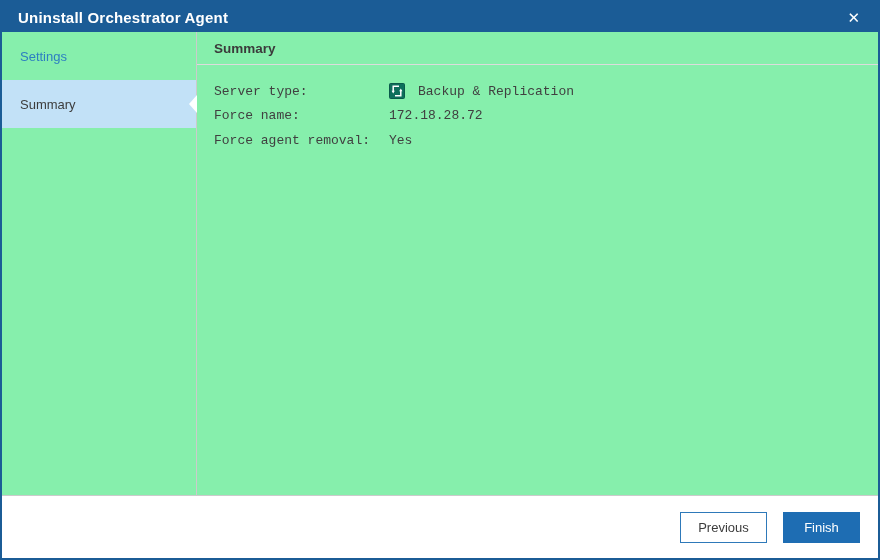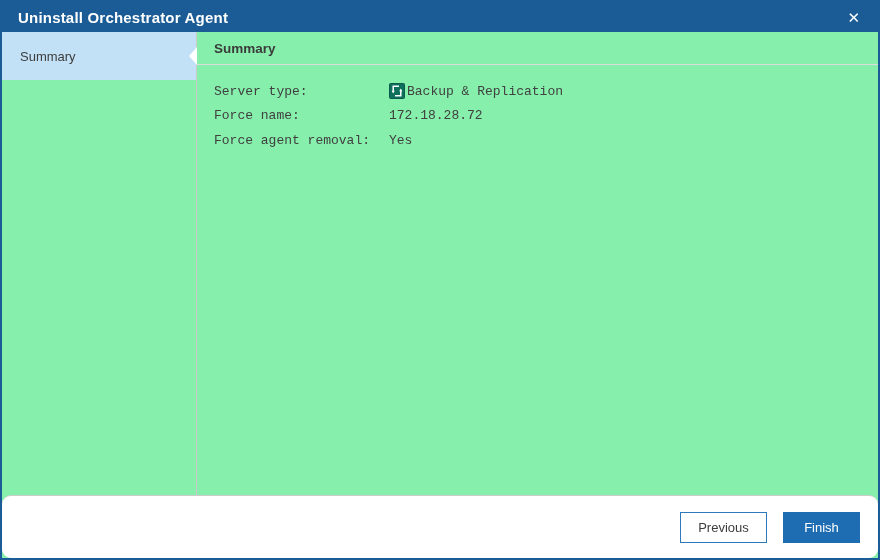--- a/index.html
+++ b/index.html
@@ -53,31 +53,30 @@
 
   .content { flex:1; display:flex; flex-direction:column; min-width:0; }
   .content-header {
     padding:9px 0 8px 17px;
     font-size:13.5px; font-weight:bold; color:#3b3b3b;
     border-bottom:1px solid #dcdcdc;
   }
   .fields { padding:14px 0 0 17px; }
   .field-row { display:flex; align-items:center; height:24.5px; font-size:13px;font-family:Liberation Mono, monospace; }
   .field-label { width:175px; flex:0 0 175px; }
-  .field-value { display:flex; align-items:center; gap:2px; }
+  .field-value { display:flex; align-items:center; gap:13px; }
   .icon-br { width:16px; height:16px; display:block; }
 
   
   .footer {
     flex:0 0 63px;
     border-top:1px solid var(--divider, #CBCBCB);
     display:flex; align-items:center; justify-content:flex-end;
     padding-right:18px; gap:16px;
     background:#fff;
-    border-radius:9px;
   }
   .btn {
     height:31px; font-size:13px; font-family:inherit;
     display:inline-flex; align-items:center; justify-content:center;
     cursor:pointer; padding:0 10px;
   }
   .btn.secondary {
     width:87px; background:#fff;
     border:1px solid #2E79B9; color:#3d3d3d;
   }
@@ -96,20 +95,23 @@
 <div class="window">
 
   <div class="titlebar">
     <span class="title">Uninstall Orchestrator Agent</span>
     <button class="close-btn">✕</button>
   </div>
 
   <div class="body">
 
     <div class="sidebar">
+      <div class="side-item">
+        <span>Settings</span>
+      </div>
       <div class="side-item selected">
         <span>Summary</span>
         <span class="notch"></span>
       </div>
     </div>
 
     <div class="content">
       <div class="content-header">Summary</div>
 
       <div class="fields">

